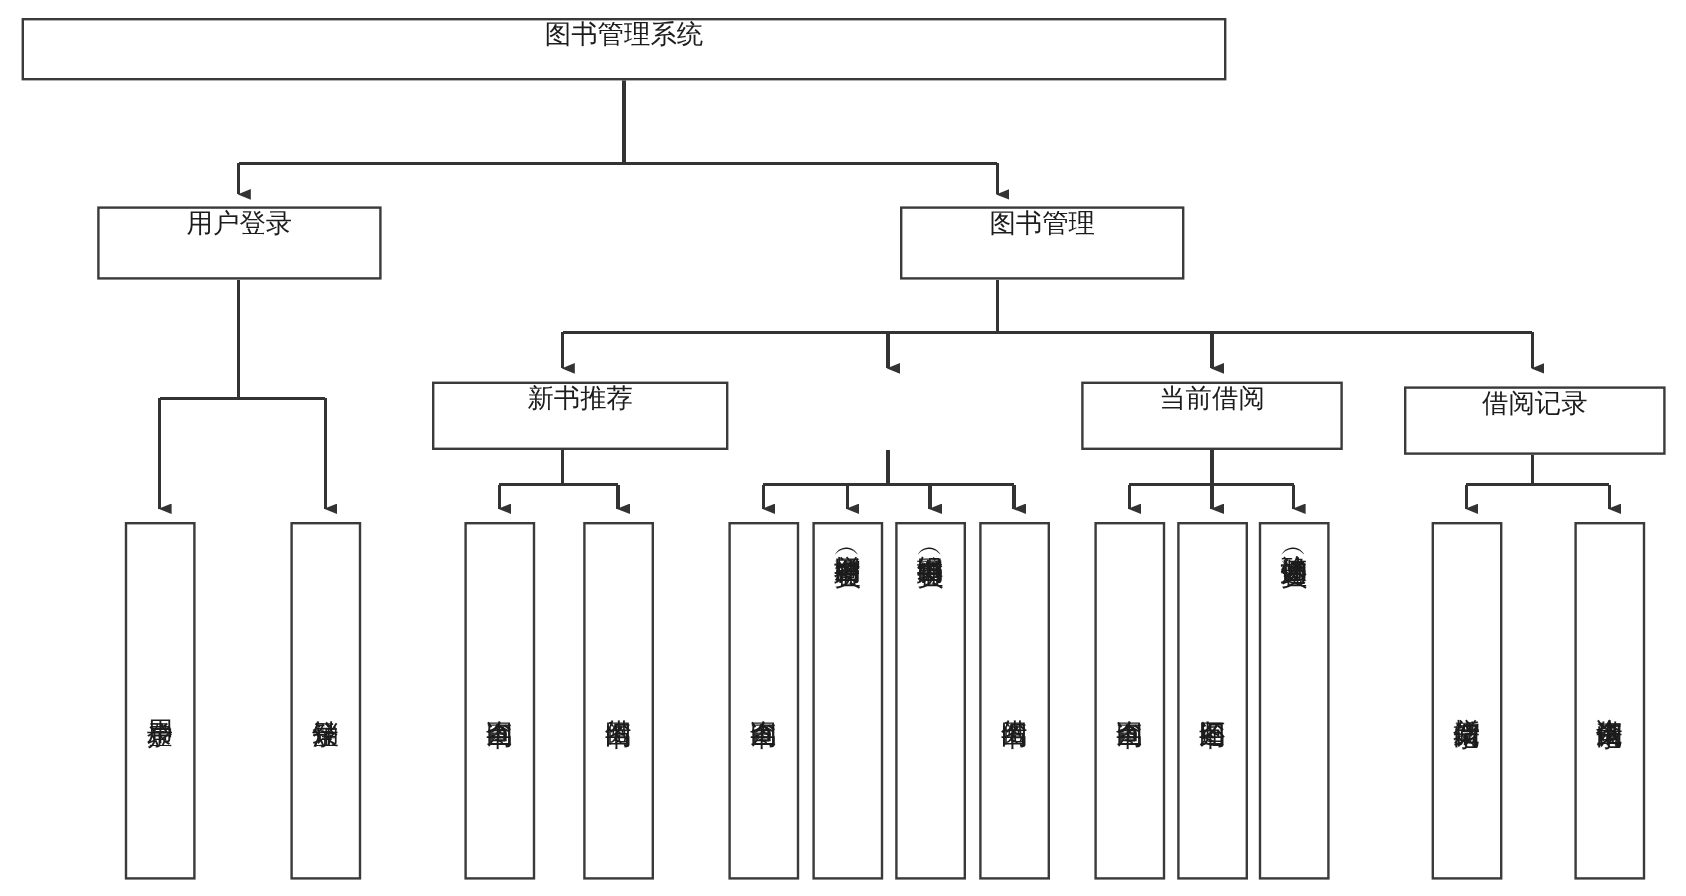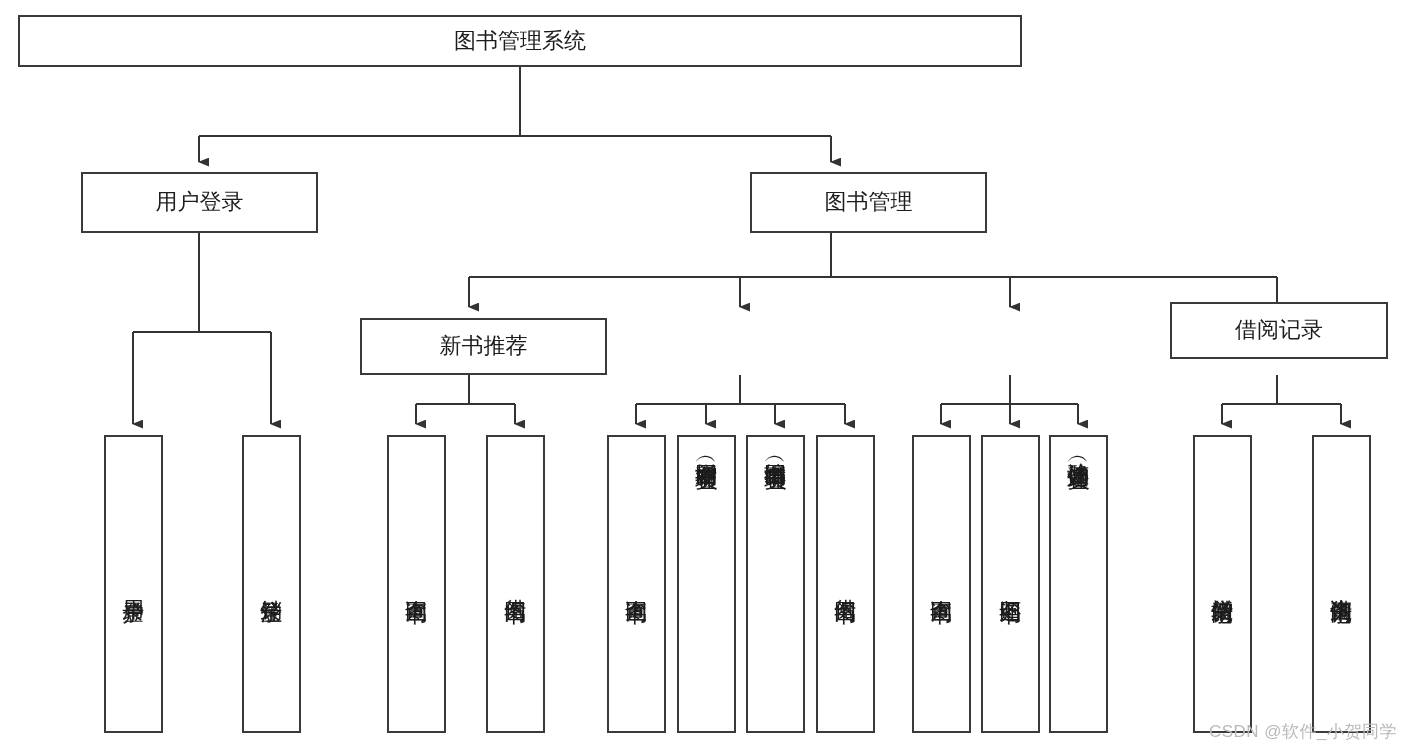--- a/index.html
+++ b/index.html
@@ -25,21 +25,20 @@
     width: 1405px;
     height: 747px;
     pointer-events: none;
   }
   .node {
     position: absolute;
     box-sizing: border-box;
     background: #ffffff;
     border: 2px solid #3a3a3a;
     display: flex;
-    align-items: center;
     justify-content: center;
     z-index: 2;
   }
   .node .cap {
     color: #1c1c1c;
     text-align: center;
     line-height: 1.12;
     white-space: nowrap;
   }
   .node.h .cap {
@@ -142,22 +141,25 @@
 
   <div class="node h" style="left:750px; top:172px; width:237px; height:61px;">
     <span class="cap">图书管理</span>
   </div>
 
   <div class="node h" style="left:360px; top:318px; width:247px; height:57px;">
     <span class="cap">新书推荐</span>
   </div>
 
 
-
-  <div class="node h" style="left:1170px; top:302px; width:218px; height:57px;">
+  <div class="node h" style="left:901px; top:318px; width:218px; height:57px;">
+    <span class="cap">当前借阅</span>
+  </div>
+
+  <div class="node h" style="left:1170px; top:322px; width:218px; height:57px;">
     <span class="cap">借阅记录</span>
   </div>
 
   <div class="node v mid" style="left:104px; top:435px; width:59px; height:298px;">
     <span class="cap">用户登录</span>
   </div>
 
   <div class="node v mid" style="left:242px; top:435px; width:59px; height:298px;">
     <span class="cap">注销登录</span>
   </div>
@@ -199,14 +201,13 @@
   </div>
 
   <div class="node v mid" style="left:1193px; top:435px; width:59px; height:298px;">
     <span class="cap">新增借阅记录</span>
   </div>
 
   <div class="node v mid" style="left:1312px; top:435px; width:59px; height:298px;">
     <span class="cap">查询借阅记录</span>
   </div>
 
-  <div id="watermark">CSDN @软件_小贺同学</div>
 </div>
 
 </body></html>

